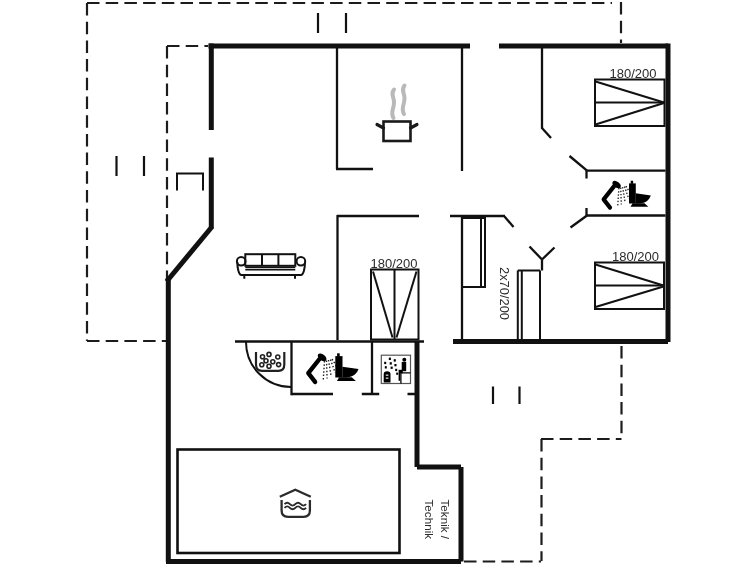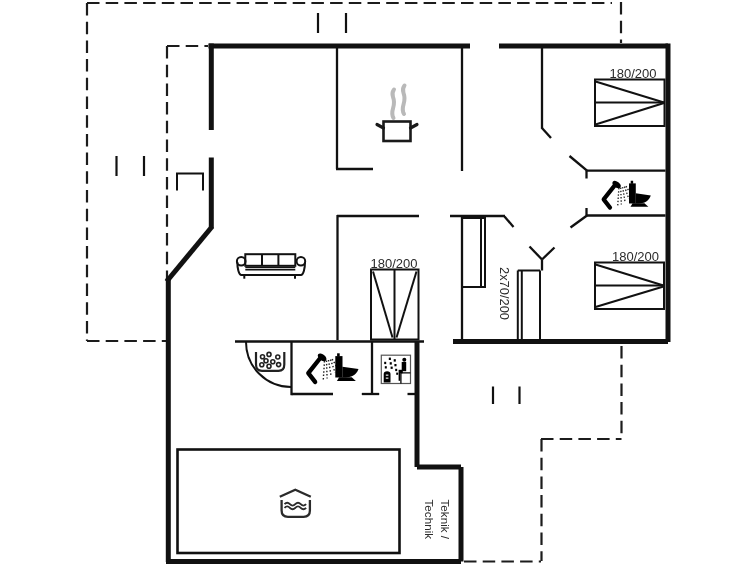--- a/index.html
+++ b/index.html
@@ -1,16 +1,16 @@
 <!DOCTYPE html>
 <html><head>
 <meta charset="utf-8">
 <style>
   html,body{margin:0;padding:0;background:#fff;}
-  #wrap{width:755px;height:566px;position:relative;overflow:hidden;background:#fff;filter:grayscale(1);}
+  #wrap{width:755px;height:566px;position:relative;overflow:hidden;background:#fff;filter:grayscale(1);border-radius:31px;}
   svg{display:block;}
   text{font-family:"Liberation Sans",sans-serif;fill:#2b2b2b;}
 </style>
 </head>
 <body>
 <div id="wrap">
 <svg width="755" height="566" viewBox="0 0 755 566">
   <rect x="0" y="0" width="755" height="566" fill="#ffffff"></rect>
 
   <g stroke="#1c1c1c" stroke-width="2.2" fill="none" stroke-dasharray="12.5 6.2">

